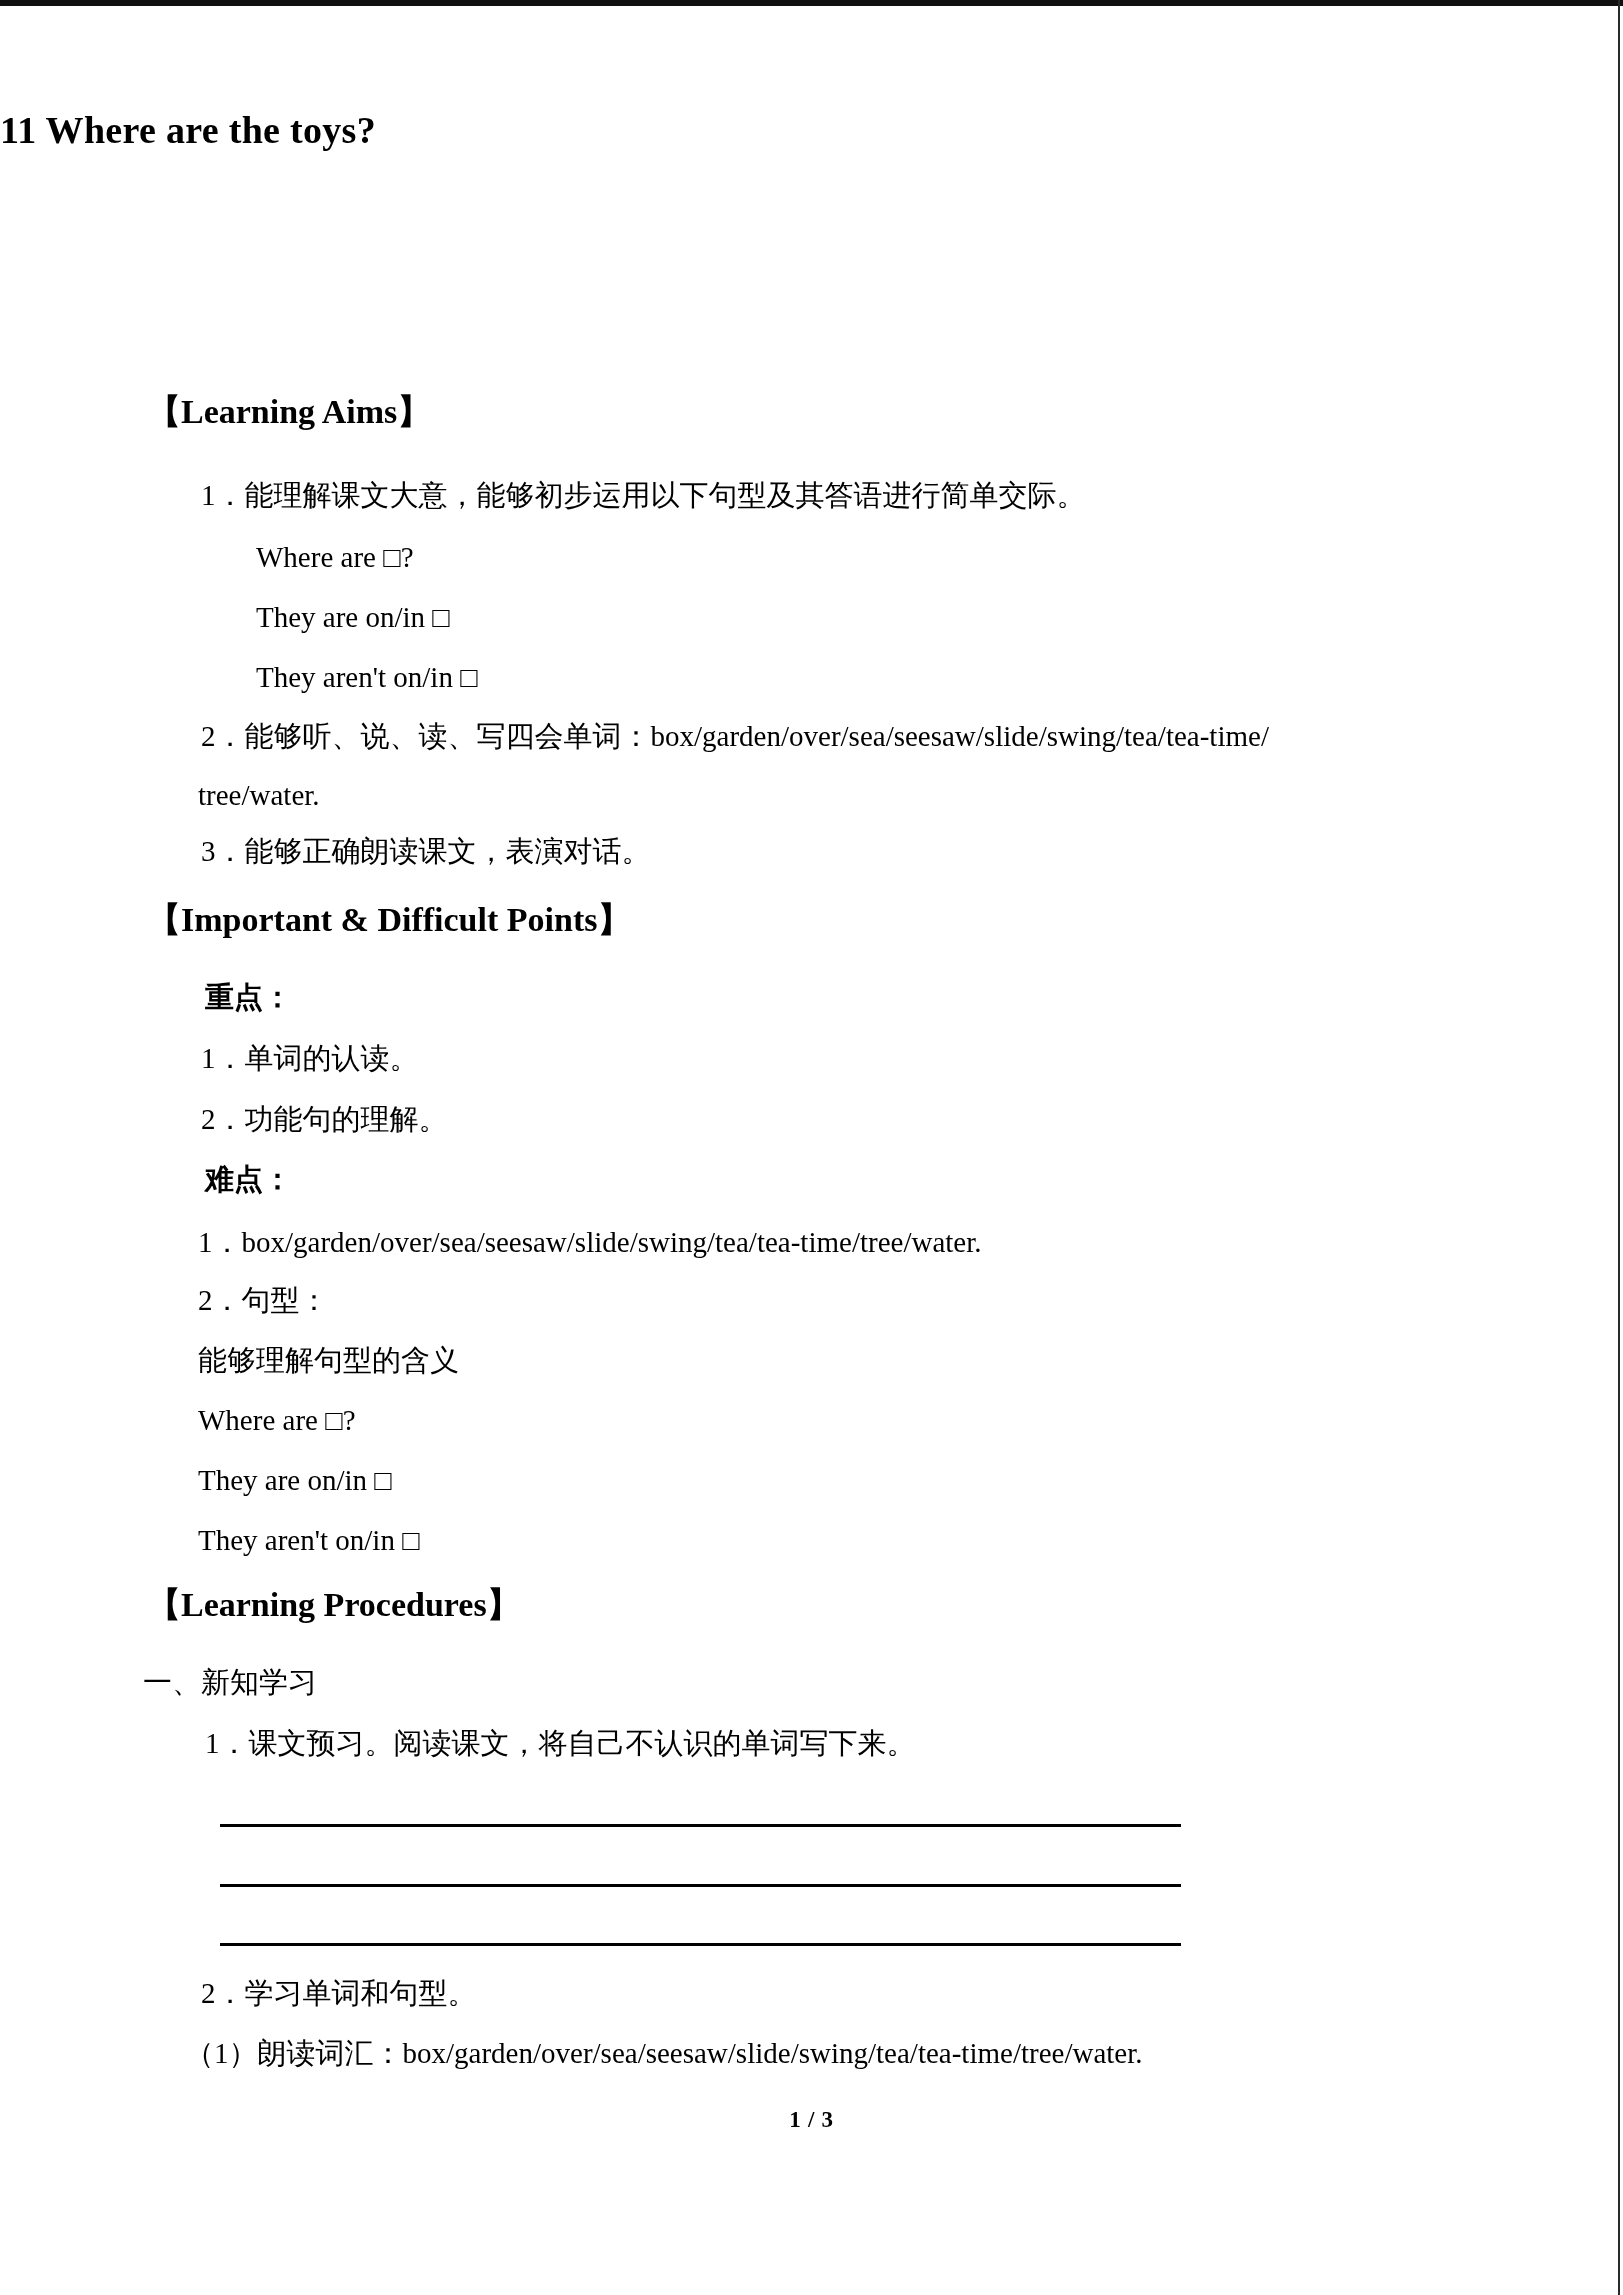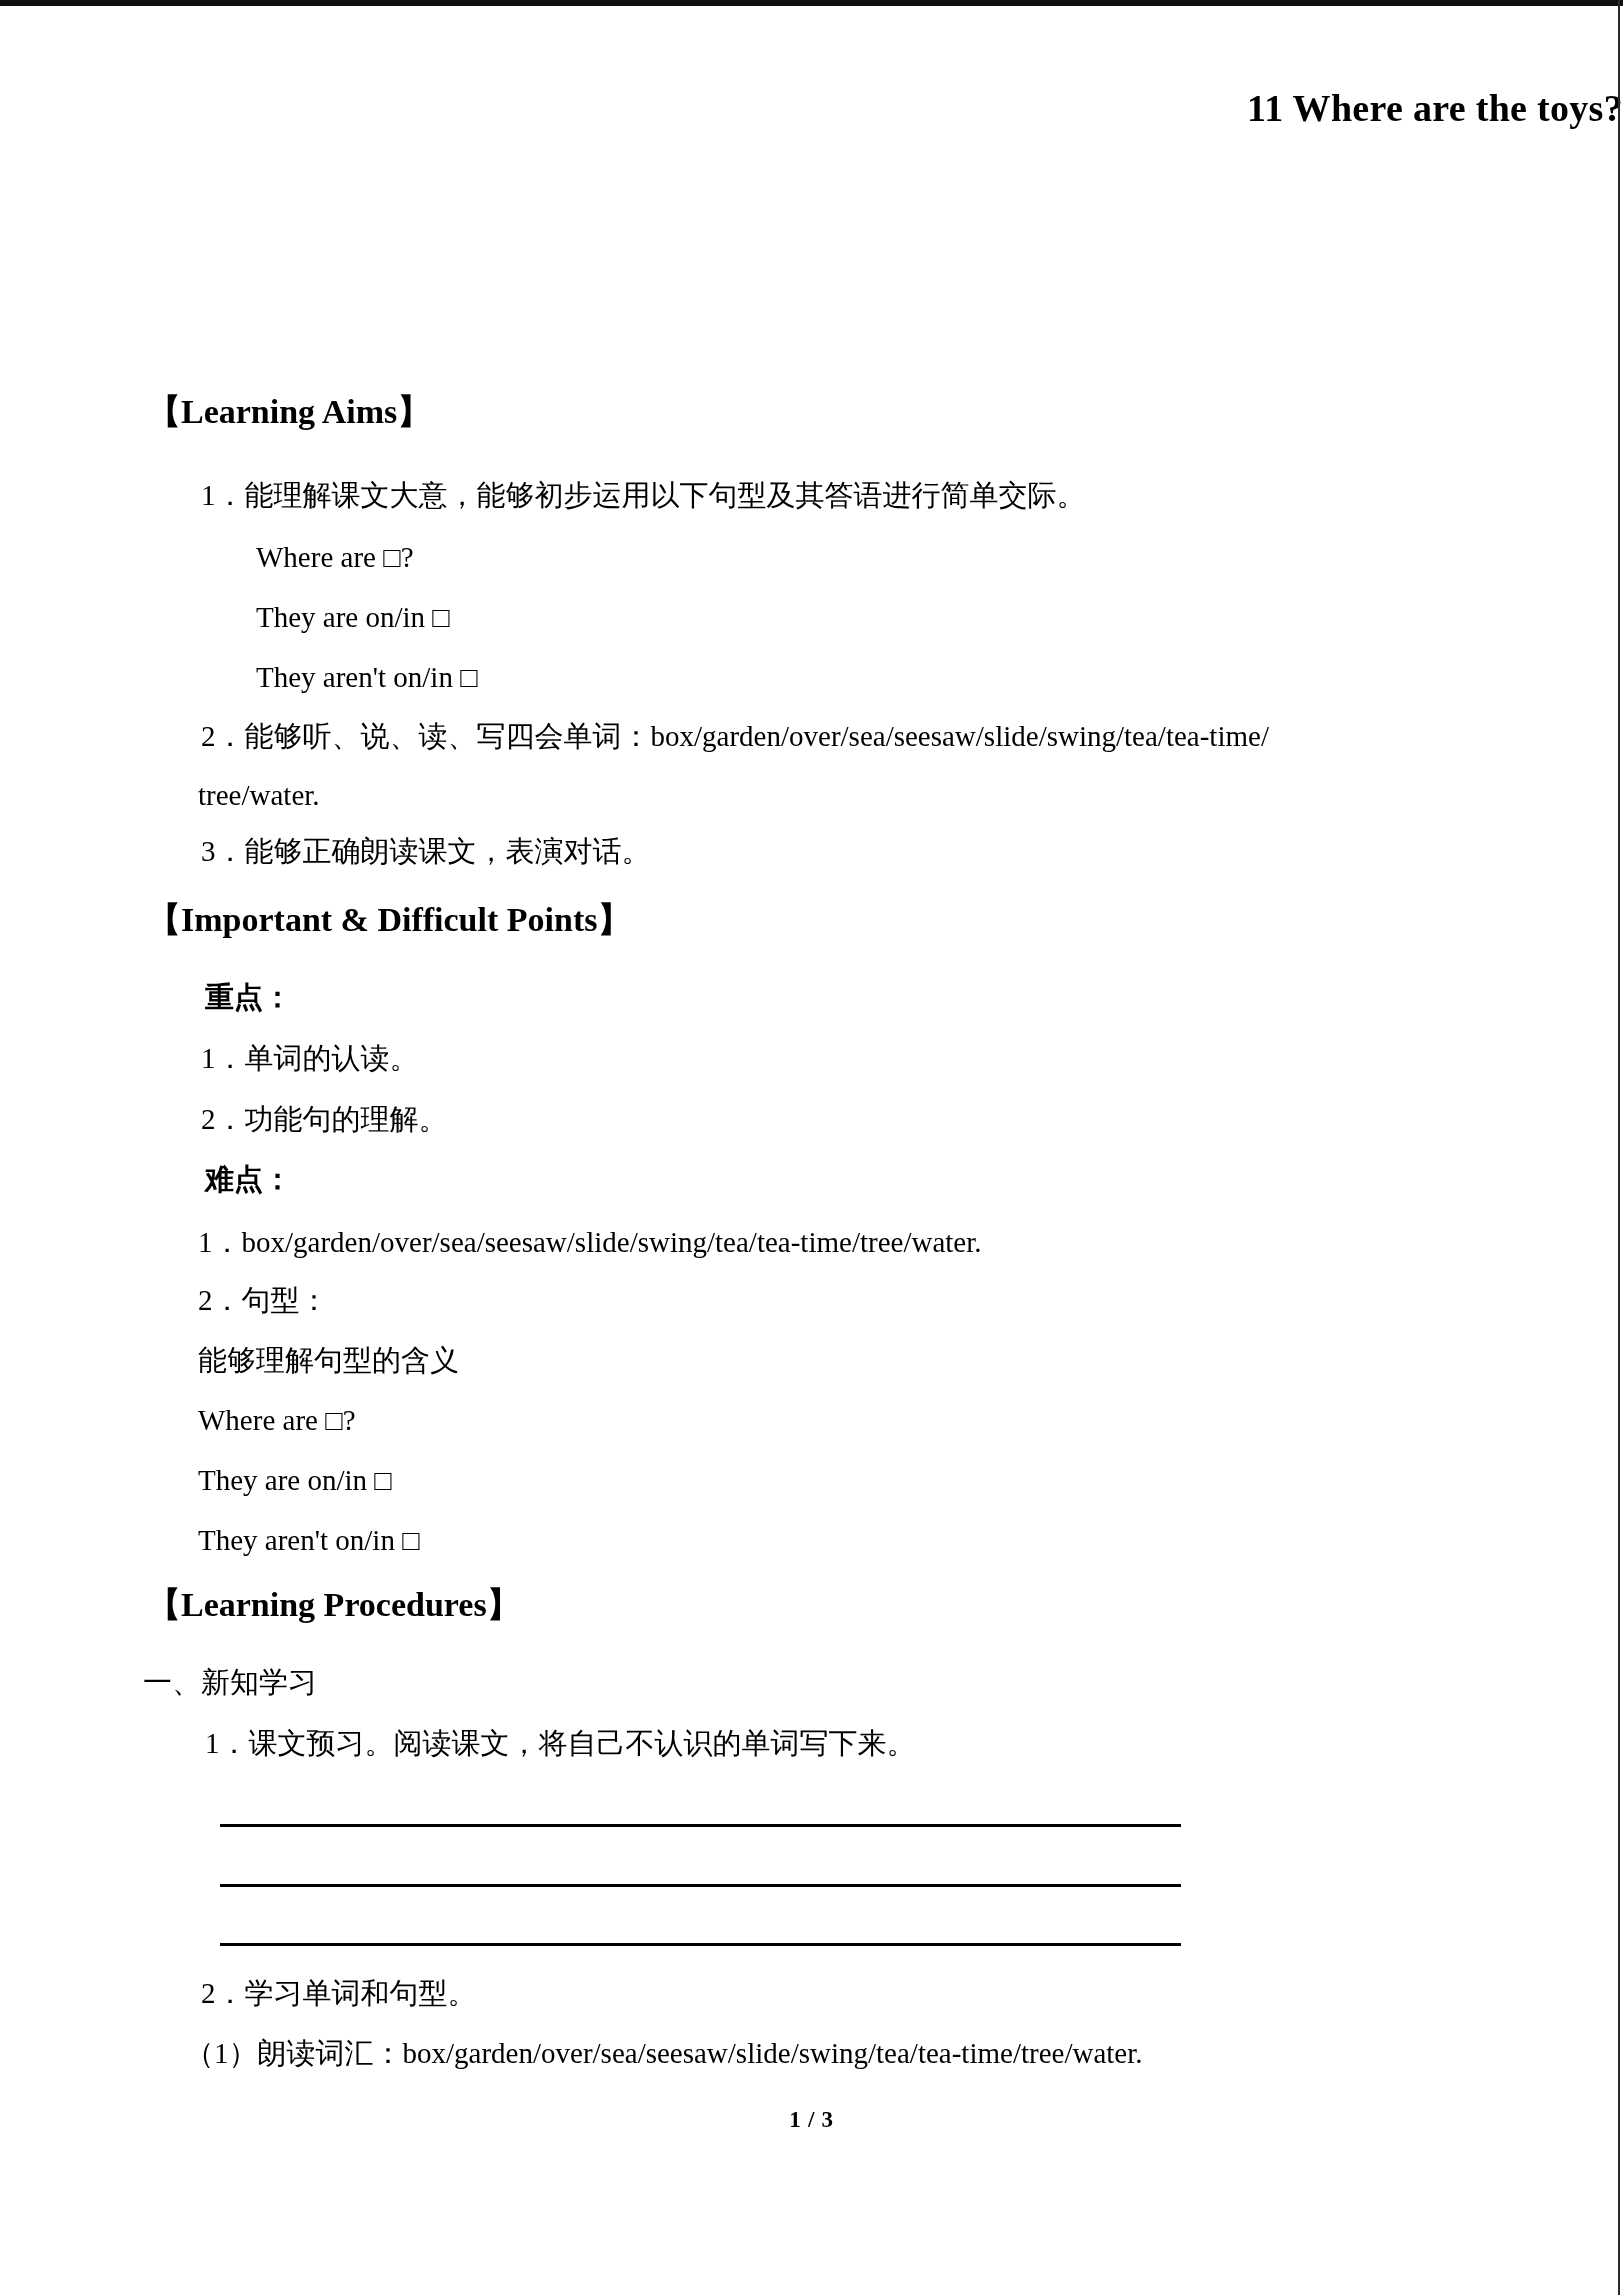--- a/index.html
+++ b/index.html
@@ -30,26 +30,26 @@
   .scan-edge-right {
     position: absolute;
     top: 0;
     right: 2.7px;
     width: 2px;
     height: 2295px;
     background: #2a2a2a;
   }
 
   .doc-title {
-    text-align: right;
+    text-align: left;
     font-size: 38px;
     font-weight: bold;
     letter-spacing: 0.3px;
     margin: 0;
-    padding-top: 88px;
+    padding-top: 110px;
     line-height: 1.1;
   }
 
   .section-heading {
     font-size: 34px;
     font-weight: bold;
     margin: 0;
     line-height: 1.15;
   }
 

